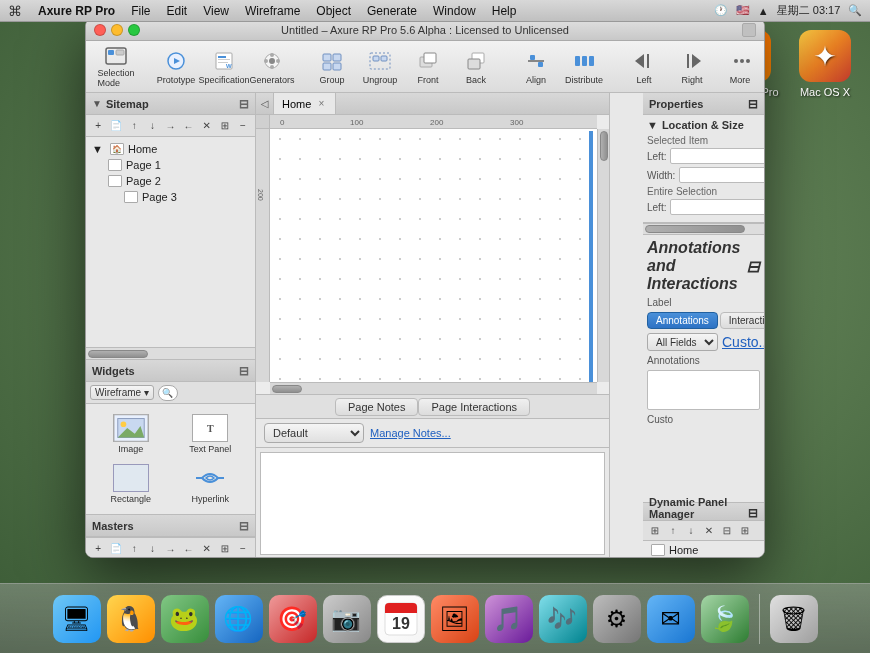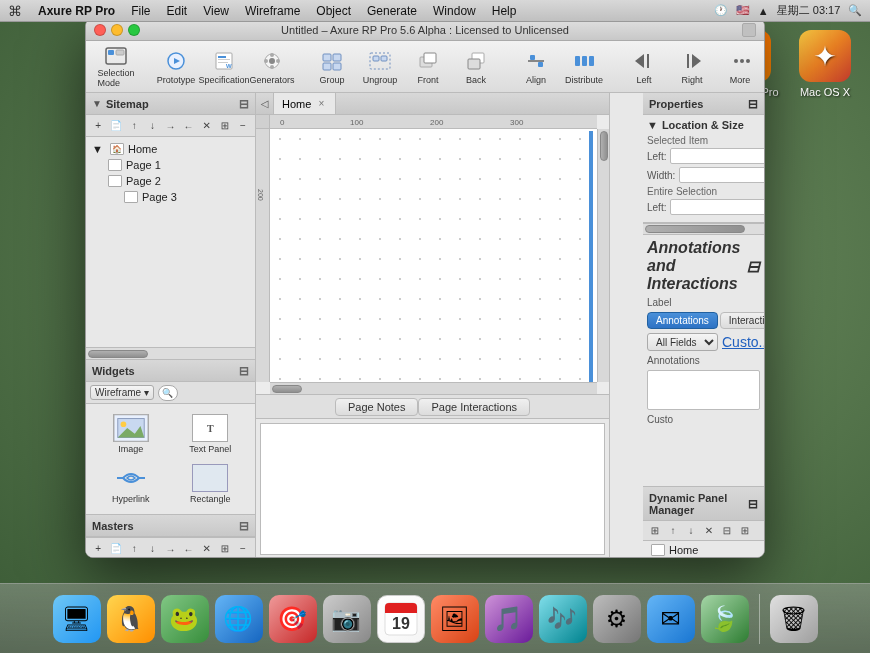--- a/index.html
+++ b/index.html
@@ -758,25 +758,25 @@
       padding: 2px;
       resize: none;
     }
 
     
     .dpm-section {
       border-top: 1px solid #bbb;
       margin-top: auto;
     }
     .dpm-header {
-      height: 34px;
+      height: 18px;
       background: linear-gradient(to bottom, #d8d8d8, #c8c8c8);
       border-bottom: 1px solid #bbb;
       display: flex;
-      align-items: center;
+      align-items: flex-end;
       padding: 0 6px;
       font-size: 11px;
       font-weight: 600;
       color: #333;
     }
     .dpm-toolbar {
       height: 20px;
       background: #e0e0e0;
       border-bottom: 1px solid #bbb;
       display: flex;
@@ -1068,34 +1068,34 @@
                   <polygon points="4,24 14,14 22,20 28,12 32,24" fill="#7aaa66"></polygon>
                 </svg>
               </div>
               <span>Image</span>
             </div>
             <div class="widget-item">
               <div class="widget-text-icon">T</div>
               <span>Text Panel</span>
             </div>
             <div class="widget-item">
+              <div class="widget-rect-icon"></div>
+              <span>Rectangle</span>
+            </div>
+            <div class="widget-item">
               <div class="widget-icon widget-hyperlink-icon">
                 <svg width="36" height="28" viewBox="0 0 36 28">
                   <path d="M10 14 Q18 6 26 14 Q18 22 10 14Z" fill="none" stroke="#4a90d9" stroke-width="2"></path>
                   <path d="M14 14 Q18 10 22 14 Q18 18 14 14Z" fill="none" stroke="#4a90d9" stroke-width="1.5"></path>
                   <line x1="4" y1="14" x2="10" y2="14" stroke="#4a90d9" stroke-width="2"></line>
                   <line x1="26" y1="14" x2="32" y2="14" stroke="#4a90d9" stroke-width="2"></line>
                 </svg>
               </div>
               <span>Hyperlink</span>
             </div>
-            <div class="widget-item">
-              <div class="widget-rect-icon"></div>
-              <span>Rectangle</span>
-            </div>
           </div>
         </div>
 
         <div class="masters-section">
           <div class="section-header">
             <span>Masters</span>
             <span class="collapse-icon">⊟</span>
           </div>
           <div class="masters-toolbar">
             <div class="sm-btn">+</div>
@@ -1143,20 +1143,26 @@
           </div>
           <div class="canvas-scrollbar-h">
             <div class="h-scroll-thumb"></div>
           </div>
         </div>
 
         <div class="bottom-panel">
           <div class="bottom-tabs">
             <button class="bottom-tab-btn">Page Notes</button>
             <button class="bottom-tab-btn">Page Interactions</button>
+          </div>
+          <div class="bottom-controls">
+            <select class="dropdown-select">
+              <option>Default</option>
+            </select>
+            <span class="manage-notes-link">Manage Notes...</span>
           </div>
           <div class="notes-content"></div>
         </div>
 
       </div>
 
       <div class="right-panel">
 
         <div class="right-section-header">
           <span>Properties</span>

